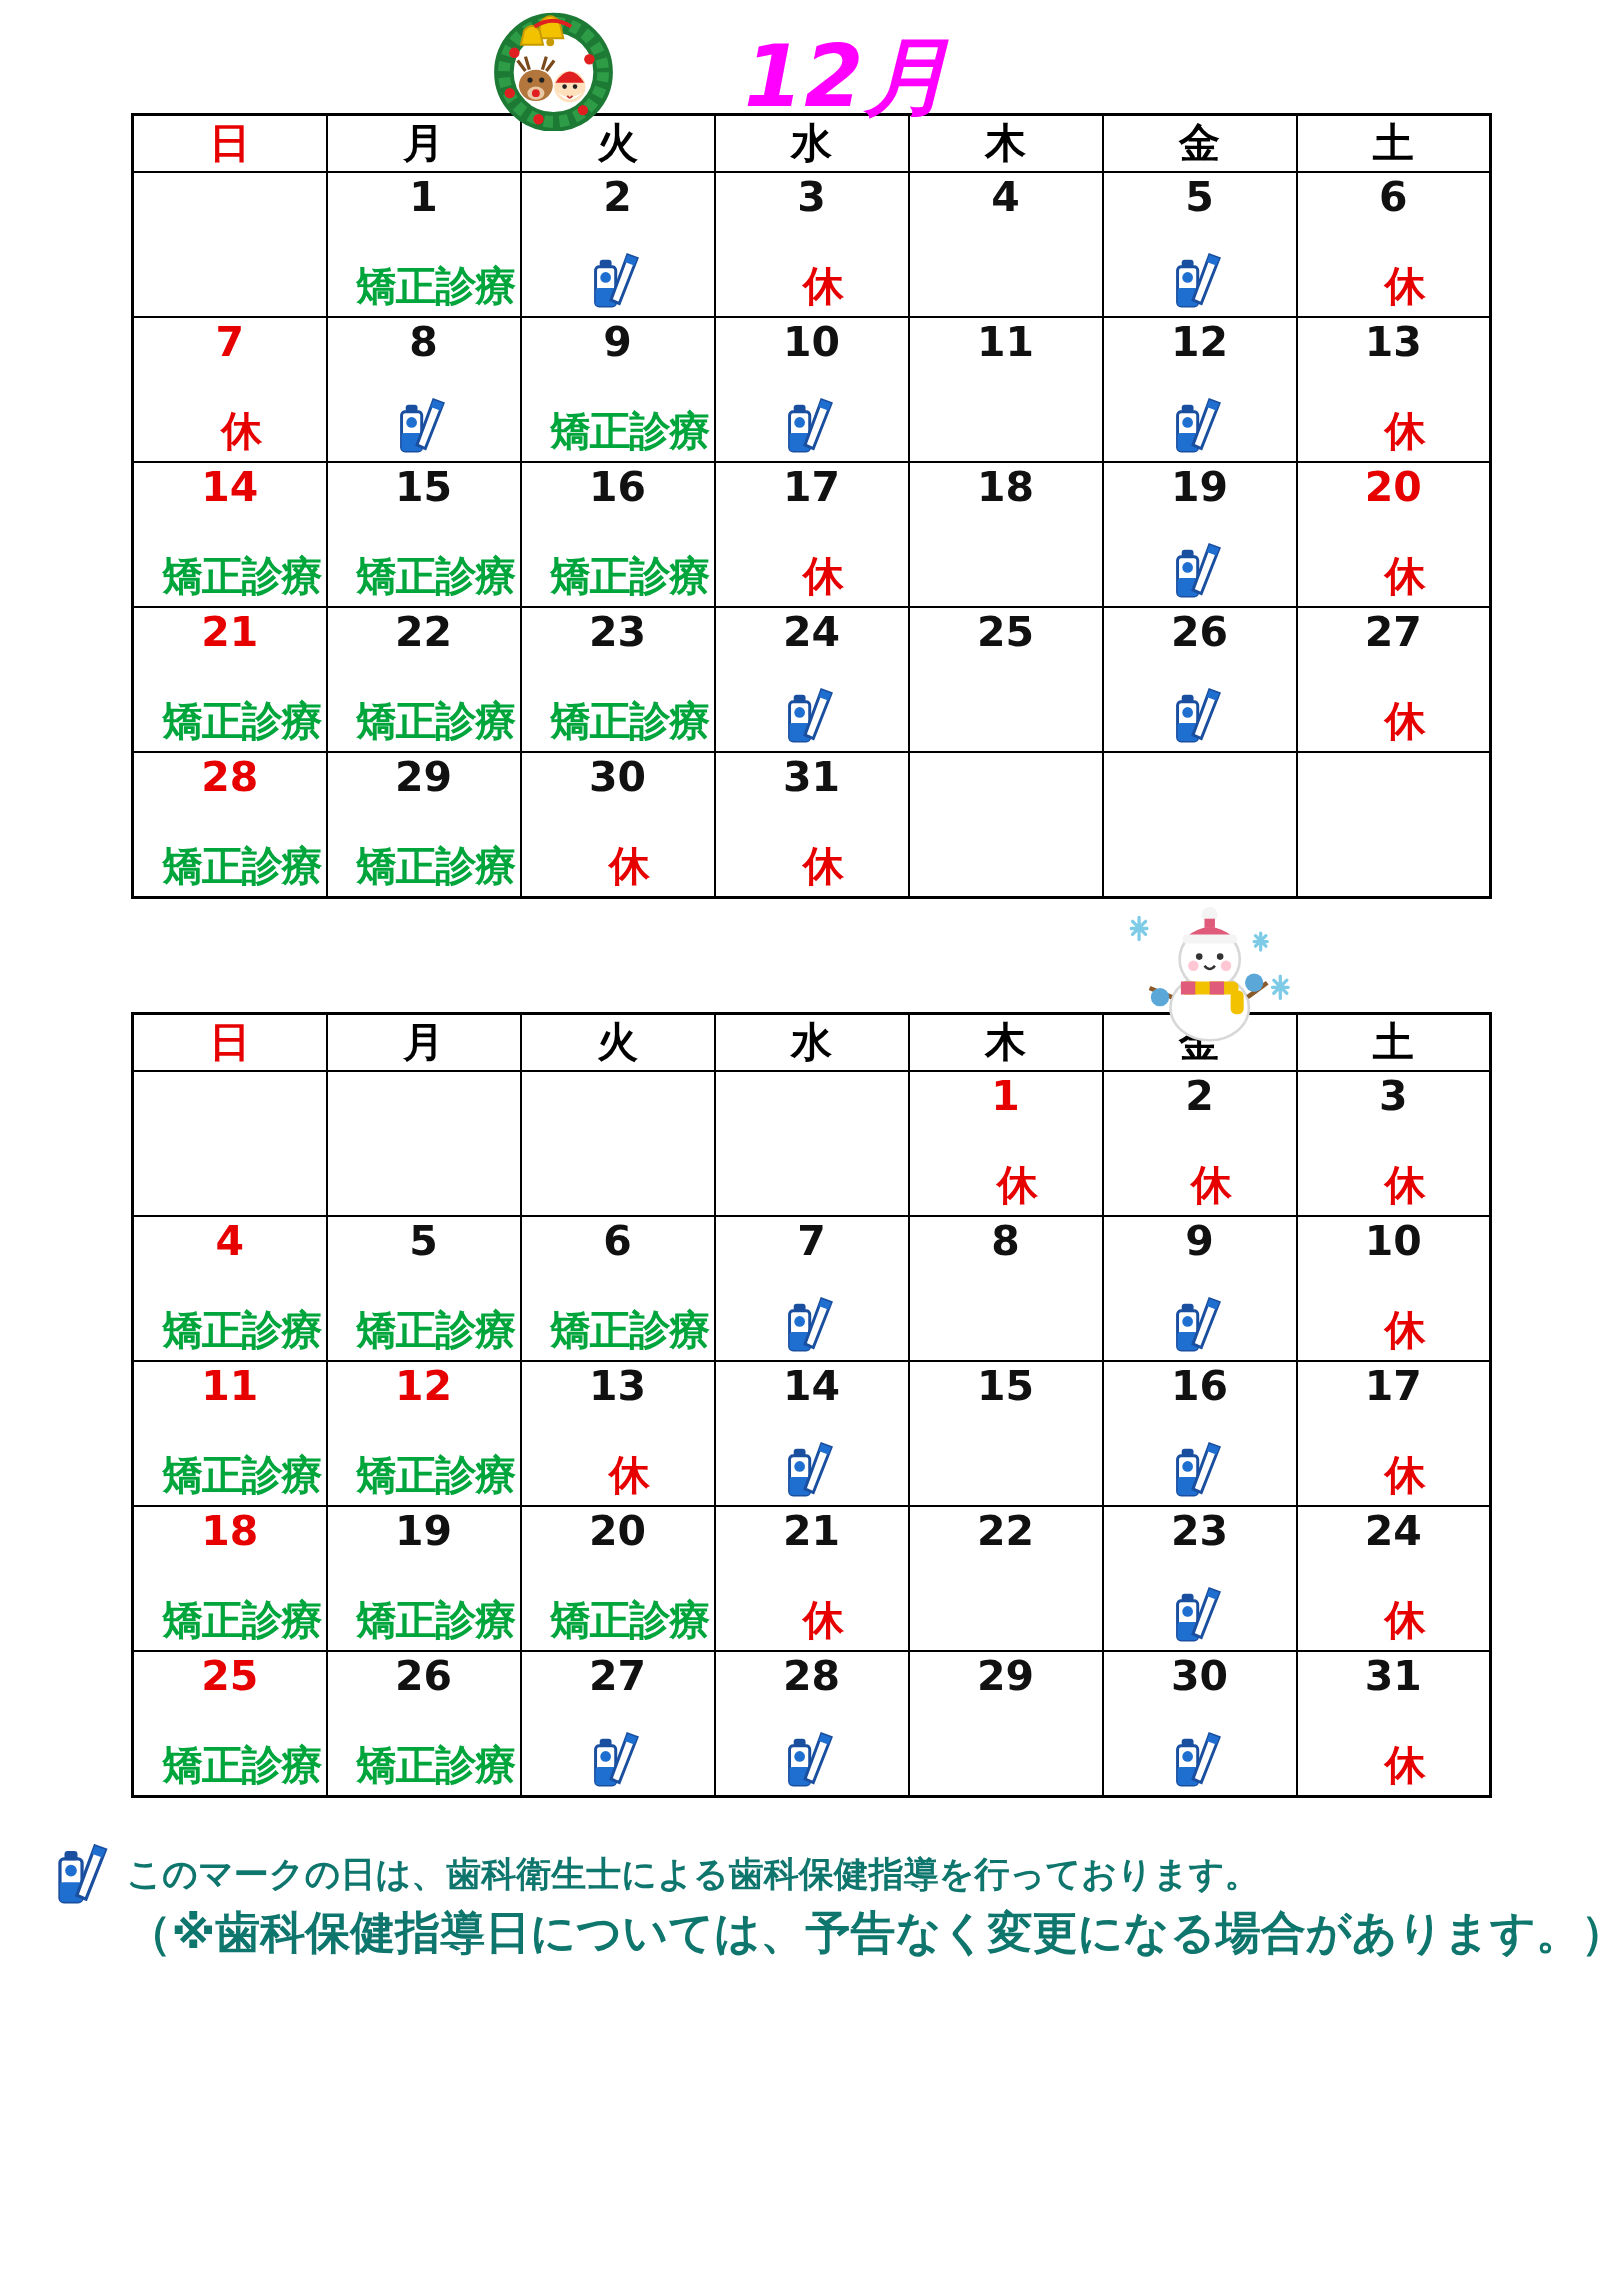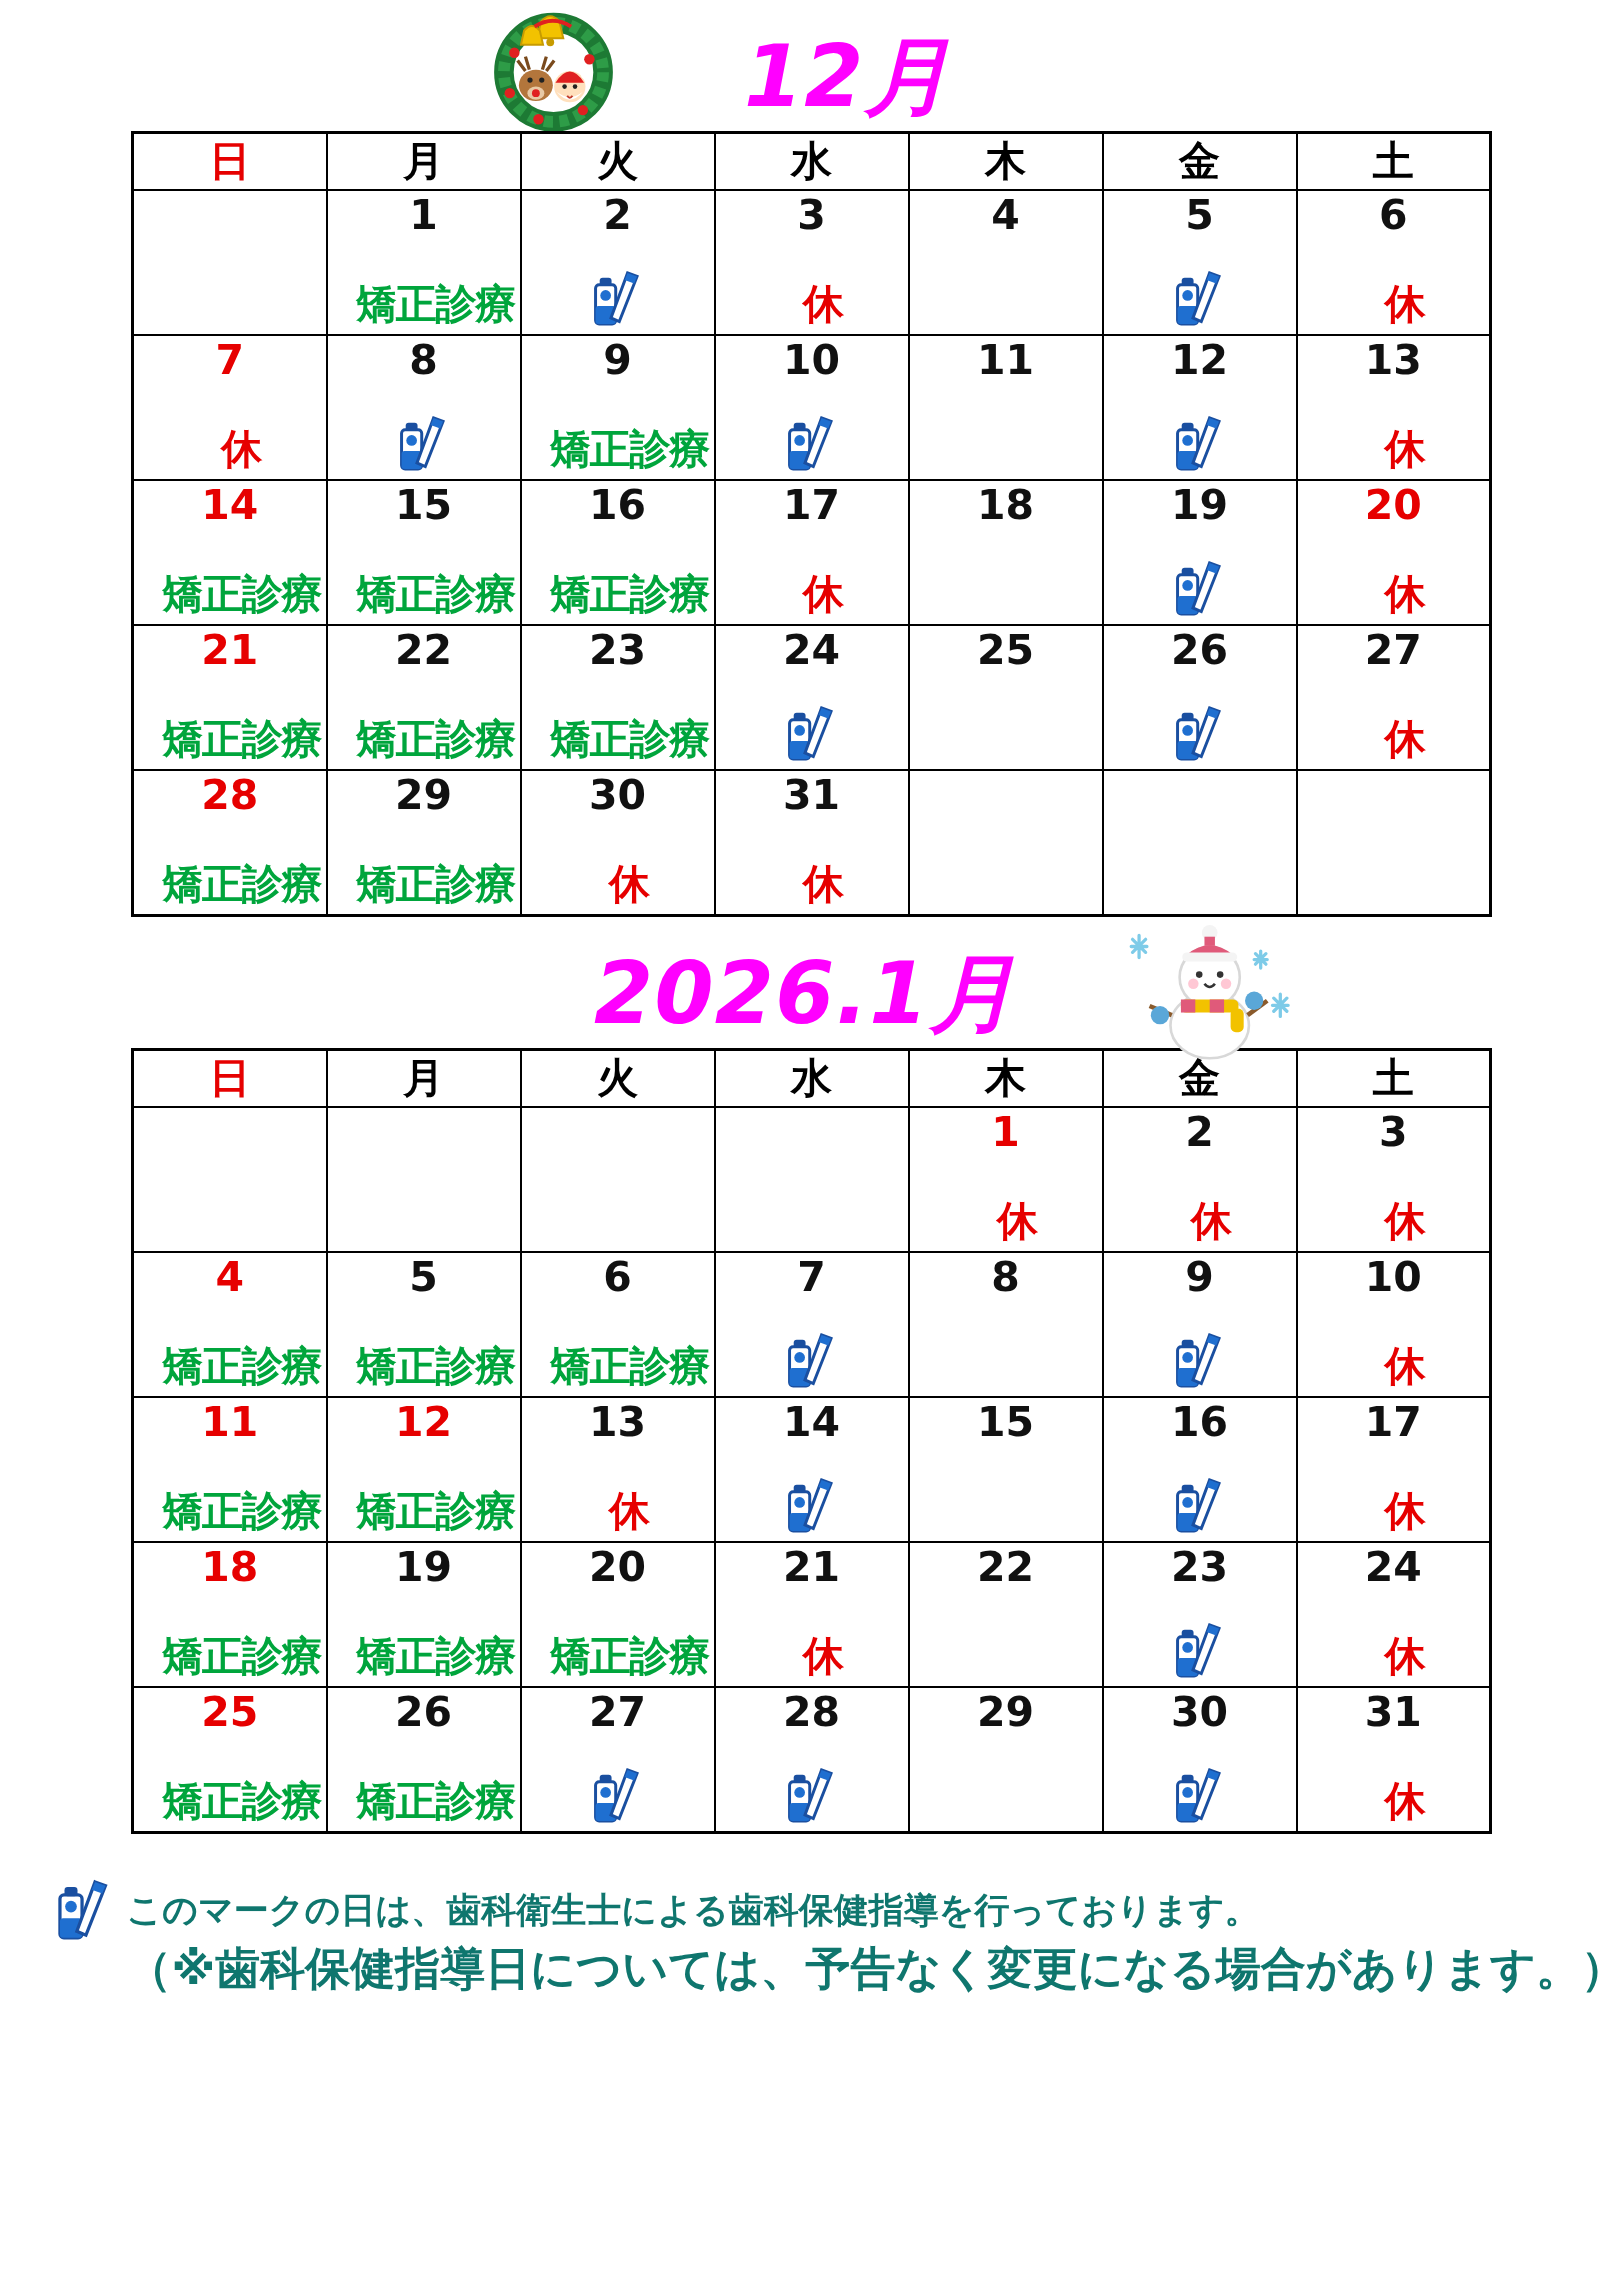--- a/index.html
+++ b/index.html
@@ -18,21 +18,21 @@
     position: relative;
     width: 1623px;
     height: 2295px;
     box-sizing: border-box;
     padding: 0 131px;
   }
 
   
   .month-head {
     position: relative;
-    height: 131px;
+    height: 113px;
   }
   .month-title {
     position: absolute;
     left: 50%;
     transform: translateX(-50%);
     font-size: 85px;
     font-weight: bold;
     color: #ff00ff;
     font-style: italic;
     letter-spacing: 1.3px;
@@ -404,21 +404,20 @@
             <div class="note note-kyu">休</div>
           </td>
           <td class="day"></td>
           <td class="day"></td>
           <td class="day"></td>
         </tr>
       </tbody>
   </table>
 
   <div class="month-head" id="jan-head">
-    <div class="month-title">2026.1月</div>
 
     <svg class="snowman" viewBox="0 0 260 220">
       <g stroke="#7ecbe8" stroke-width="5" stroke-linecap="round">
         <path d="M20 28 l0 34 M8 45 l24 0 M10 34 l20 20 M30 34 l-20 20"></path>
         <path d="M236 118 l0 34 M224 135 l24 0 M226 124 l20 20 M246 124 l-20 20"></path>
         <path d="M206 52 l0 26 M196 65 l20 0 M198 56 l16 16 M214 56 l-16 16"></path>
       </g>
       <ellipse cx="128" cy="166" rx="60" ry="50" fill="#ffffff" stroke="#d8d8d8" stroke-width="4"></ellipse>
       <circle cx="128" cy="92" r="46" fill="#ffffff" stroke="#d8d8d8" stroke-width="4"></circle>
 

